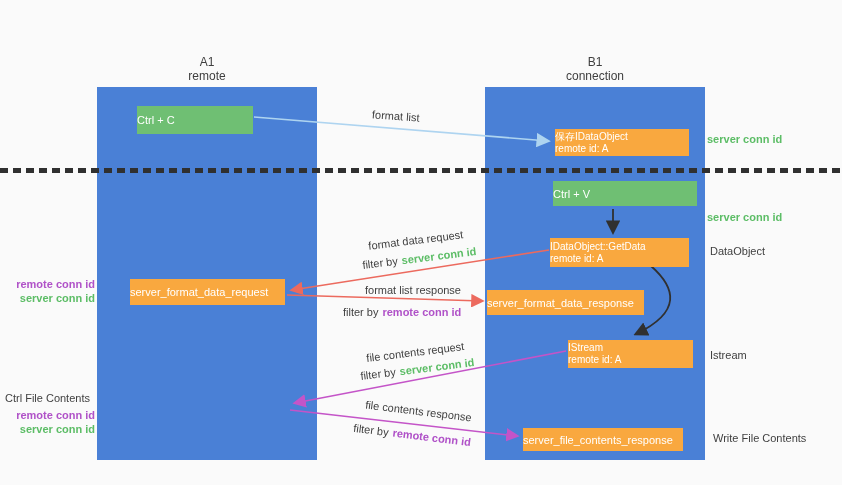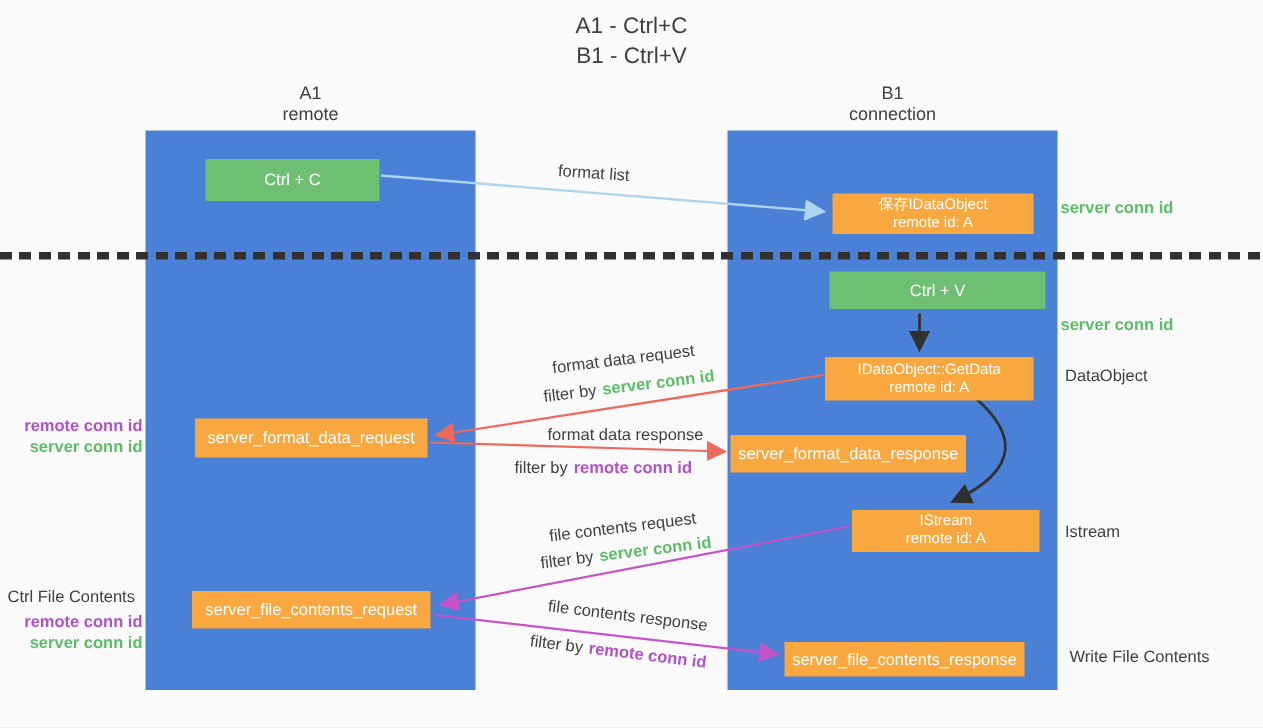--- a/index.html
+++ b/index.html
@@ -24,21 +24,21 @@
     background:repeating-linear-gradient(90deg,var(--arrow-black) 0 8px,transparent 8px 13px)}
 
   svg.arrows{position:absolute;left:0;top:0;z-index:2}
   .st-blue{stroke:var(--arrow-blue);stroke-width:1.6}
   .st-red{stroke:var(--arrow-red);stroke-width:1.5}
   .st-magenta{stroke:var(--arrow-magenta);stroke-width:1.5}
   .st-black{stroke:var(--arrow-black);stroke-width:1.8}
   .mkf-blue{fill:var(--arrow-blue)} .mkf-red{fill:var(--arrow-red)}
   .mkf-magenta{fill:var(--arrow-magenta)} .mkf-black{fill:var(--arrow-black)}
 
-  .node{position:absolute;z-index:3;display:flex;flex-direction:column;align-items:center;
+  .node{position:absolute;z-index:3;display:flex;flex-direction:column;align-items:flex-start;
         justify-content:center;color:#fff;text-align:center}
   .node.green{background:var(--box-green);font-size:11px}
   .node.orange{background:var(--box-orange)}
   .node .l2{font-size:10px;line-height:12px}
   .node .l1s{font-size:11px}
 
   .n-ctrlc{left:137px;top:106px;width:116px;height:28px}
   .n-saveido{left:555px;top:129px;width:134px;height:27px}
   .n-ctrlv{left:553px;top:181px;width:144px;height:25px}
   .n-getdata{left:550px;top:238px;width:139px;height:29px}
@@ -57,24 +57,20 @@
   .ann{position:absolute;z-index:4;font-size:11px;white-space:nowrap;color:var(--text-dark)}
   .ann.g{color:var(--text-green);font-weight:bold}
   .ann-stack{position:absolute;z-index:4;width:83px;text-align:right;font-size:11px;
              font-weight:bold;line-height:14px;white-space:nowrap}
 </style>
 </head>
 <body>
 
 <div class="canvas">
 
-  <div class="title">
-    <div>A1 - Ctrl+C</div>
-    <div>B1 - Ctrl+V</div>
-  </div>
 
   <div class="lane-header left">
     <div>A1</div>
     <div>remote</div>
   </div>
   <div class="lane-header right">
     <div>B1</div>
     <div>connection</div>
   </div>
 
@@ -124,35 +120,32 @@
   <div class="node orange n-sfdreq">
     <span class="l1s">server_format_data_request</span>
   </div>
   <div class="node orange n-sfdresp">
     <span class="l1s">server_format_data_response</span>
   </div>
   <div class="node orange n-istream">
     <span class="l2">IStream</span>
     <span class="l2">remote id: A</span>
   </div>
-  <div class="node orange n-sfcreq">
-    <span class="l1s">server_file_contents_request</span>
-  </div>
   <div class="node orange n-sfcresp">
     <span class="l1s">server_file_contents_response</span>
   </div>
 
   <div class="lbl rot-slight" style="left:372px;top:110px">format list</div>
 
   <div class="lbl rot-neg" style="left:368px;top:234px">format data request</div>
   <div class="lbl rot-neg" style="left:362px;top:252px">
     <span class="filter-prefix">filter by</span><span class="g">server conn id</span>
   </div>
 
-  <div class="lbl" style="left:365px;top:284px">format data response</div>
+  <div class="lbl" style="left:365px;top:284px">format list response</div>
   <div class="lbl" style="left:343px;top:306px">
     <span class="filter-prefix">filter by</span><span class="p">remote conn id</span>
   </div>
 
   <div class="lbl rot-neg" style="left:366px;top:346px">file contents request</div>
   <div class="lbl rot-neg" style="left:360px;top:363px">
     <span class="filter-prefix">filter by</span><span class="g">server conn id</span>
   </div>
 
   <div class="lbl rot-pos" style="left:365px;top:405px">file contents response</div>

